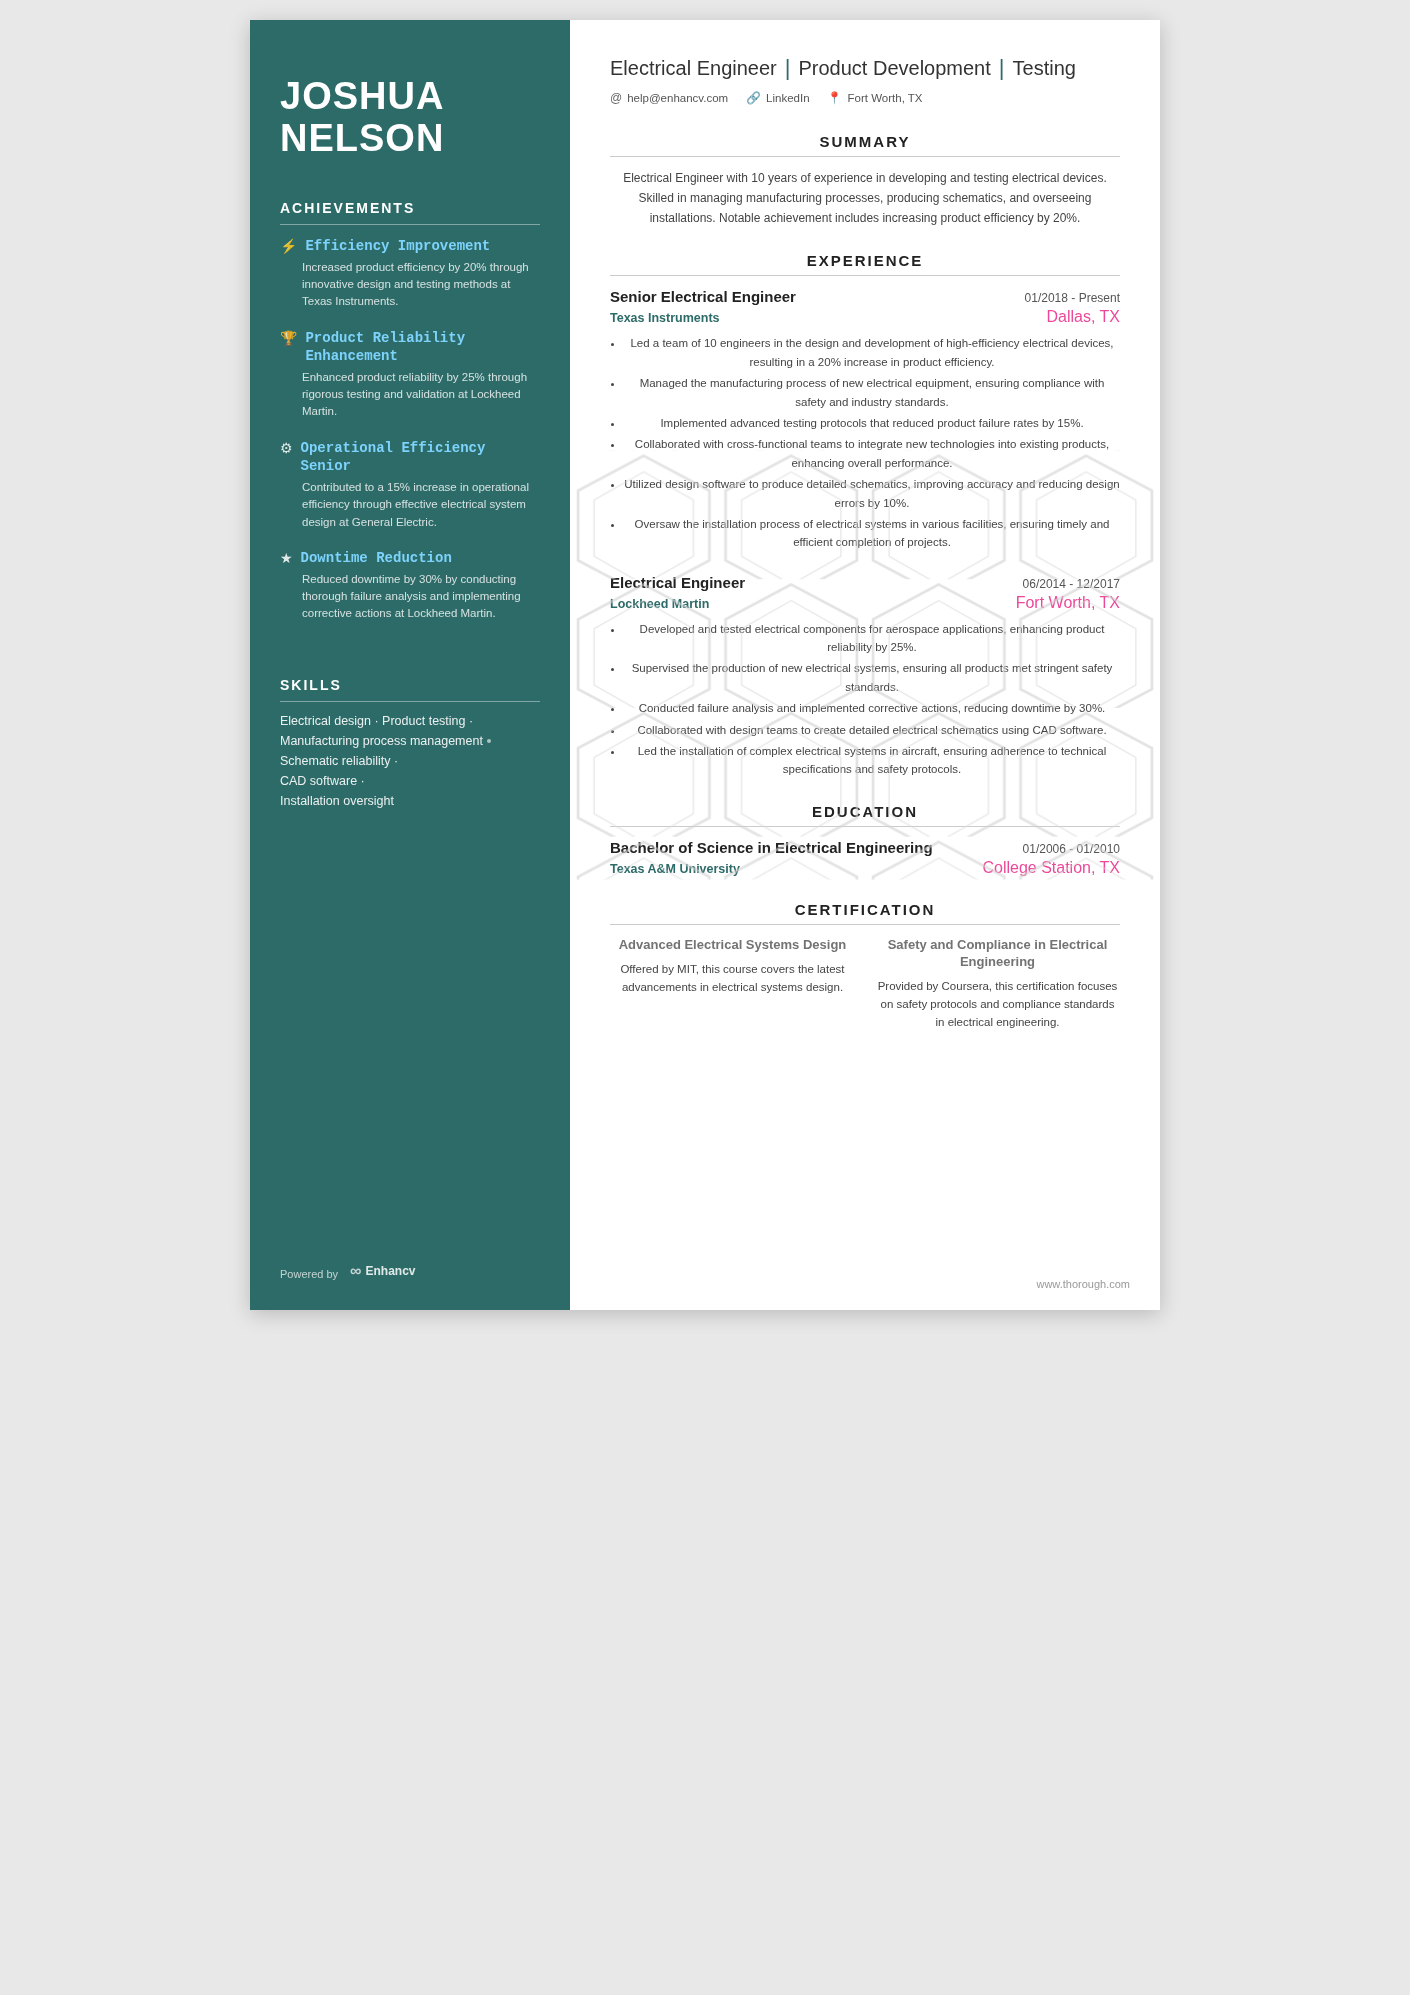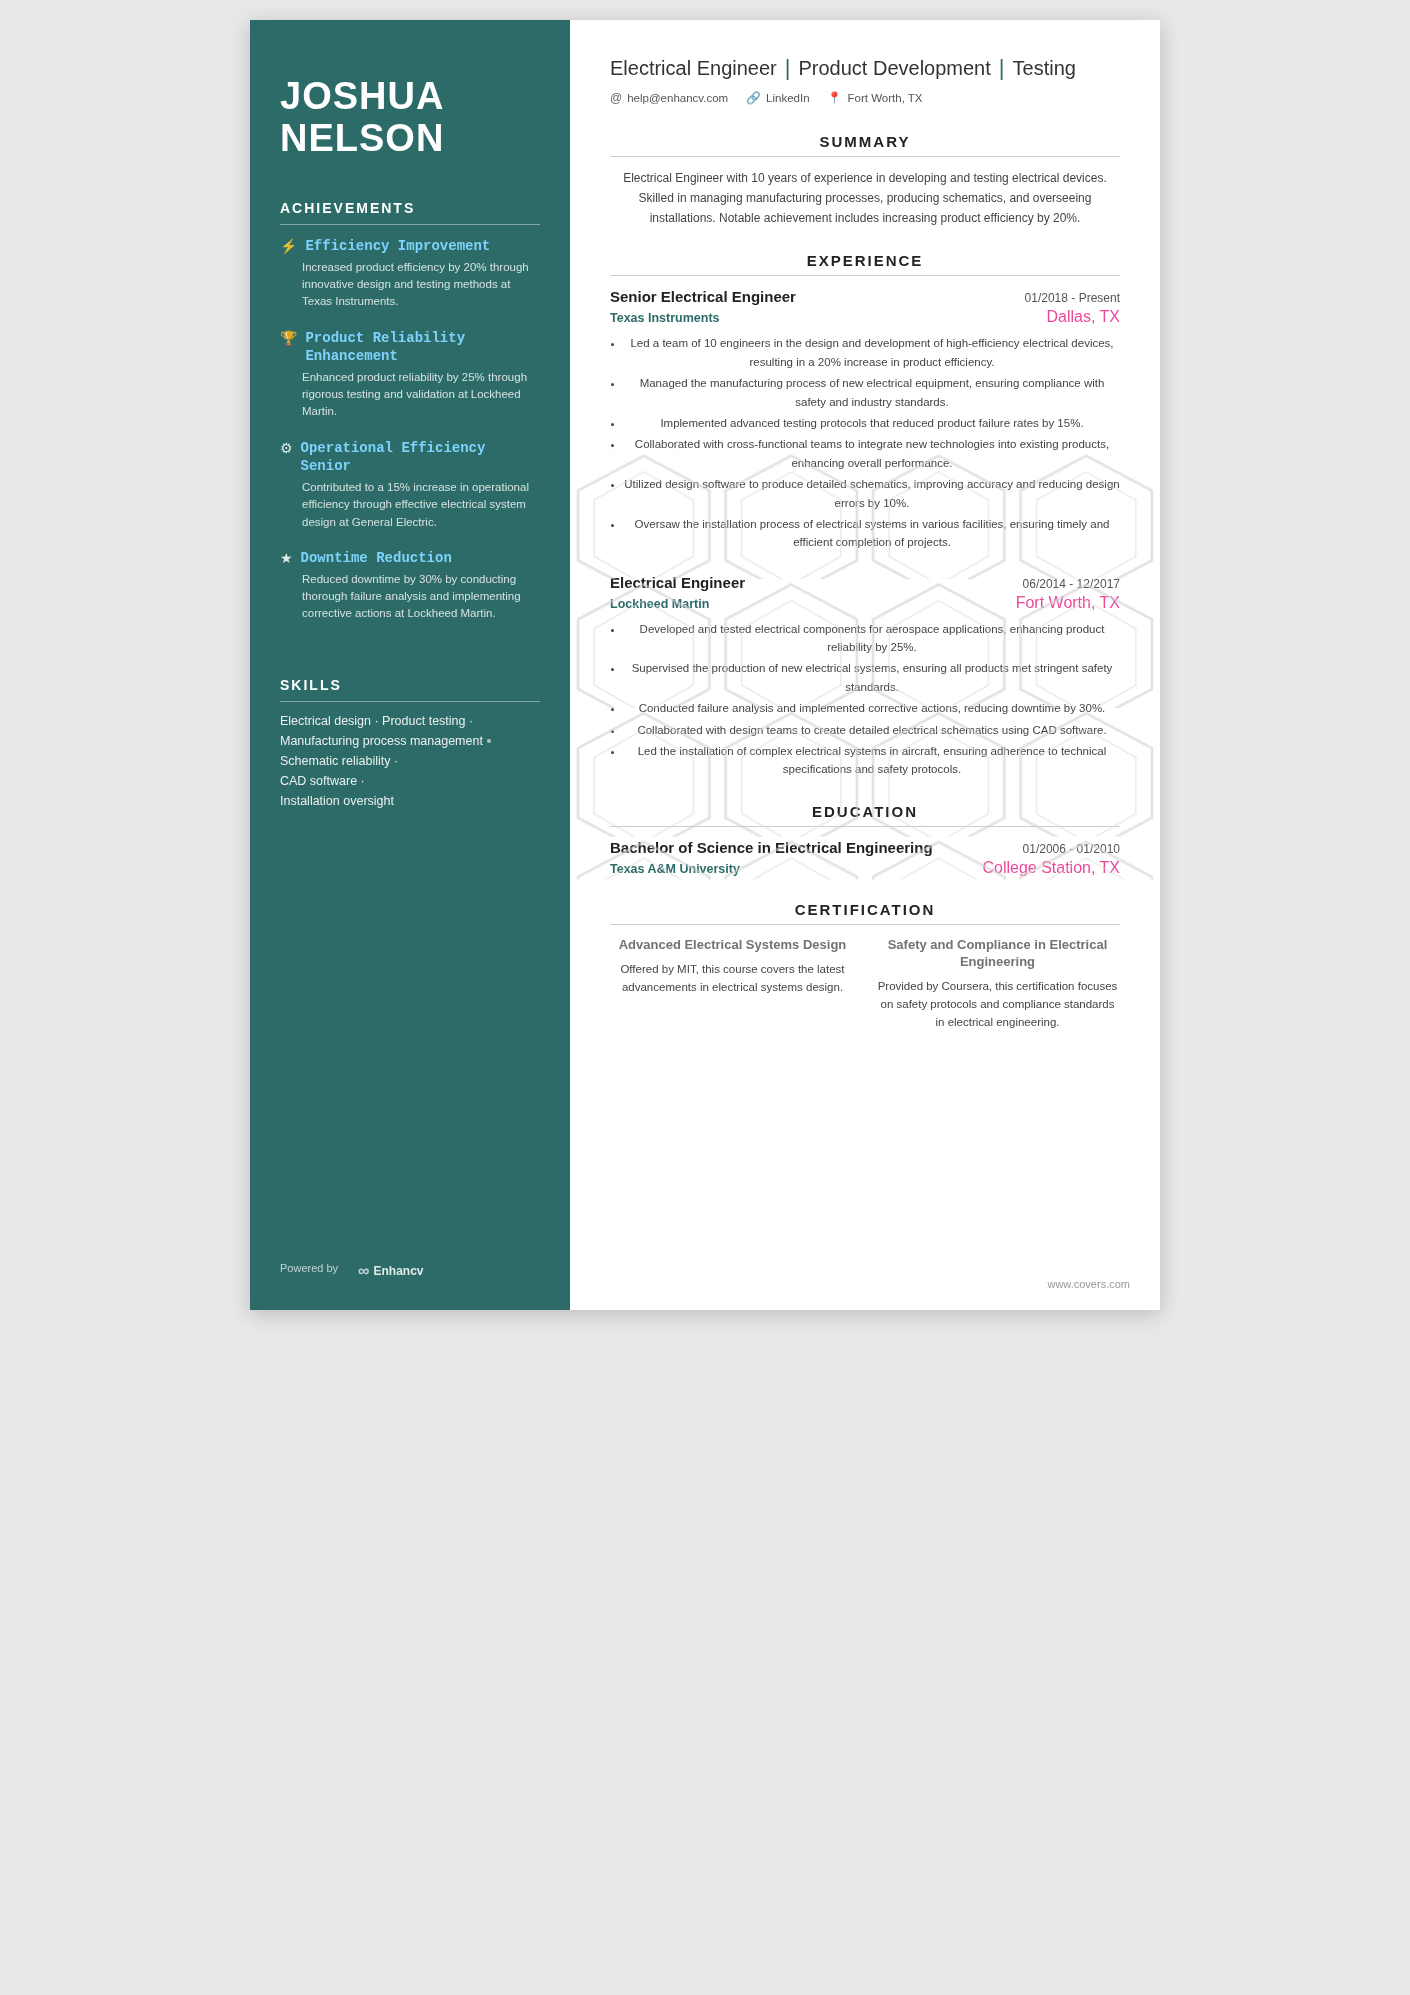--- a/index.html
+++ b/index.html
@@ -101,22 +101,22 @@
       height: 4px;
       background: rgba(255,255,255,0.6);
       border-radius: 50%;
       flex-shrink: 0;
     }
     .powered-by {
       position: absolute;
       bottom: 30px;
       left: 30px;
       display: flex;
-      align-items: flex-start;
-      gap: 20px;
+      align-items: flex-end;
+      gap: 12px;
       font-size: 11px;
       color: rgba(255,255,255,0.7);
     }
     .enhancv-logo {
       display: flex;
       align-items: center;
       gap: 4px;
       color: rgba(255,255,255,0.85);
       font-size: 12px;
       font-weight: 600;
@@ -453,15 +453,15 @@
           <div class="cert-title">Advanced Electrical Systems Design</div>
           <div class="cert-desc">Offered by MIT, this course covers the latest advancements in electrical systems design.</div>
         </div>
         <div class="cert-item">
           <div class="cert-title">Safety and Compliance in Electrical Engineering</div>
           <div class="cert-desc">Provided by Coursera, this certification focuses on safety protocols and compliance standards in electrical engineering.</div>
         </div>
       </div>
     </div>
 
-    <div class="footer-right">www.covers.com</div>
+    <div class="footer-right">www.thorough.com</div>
   </div>
 </div>
 
 </body></html>

